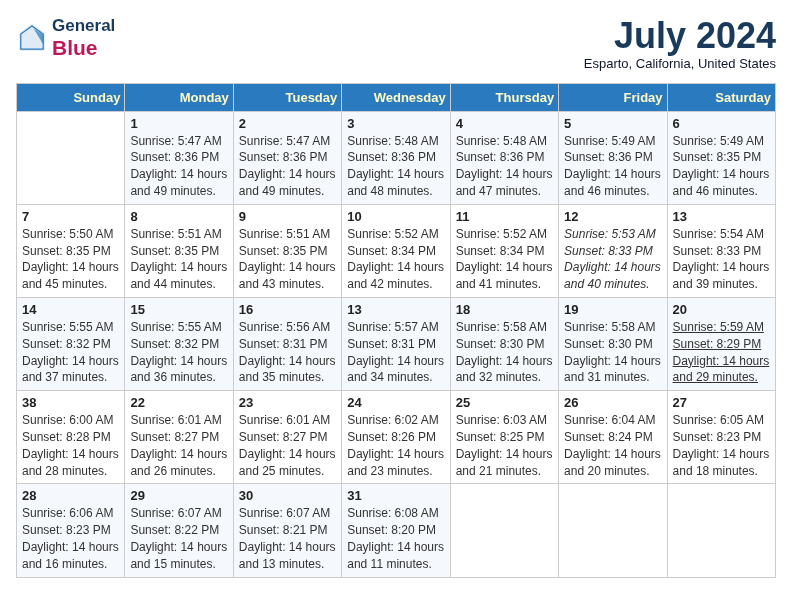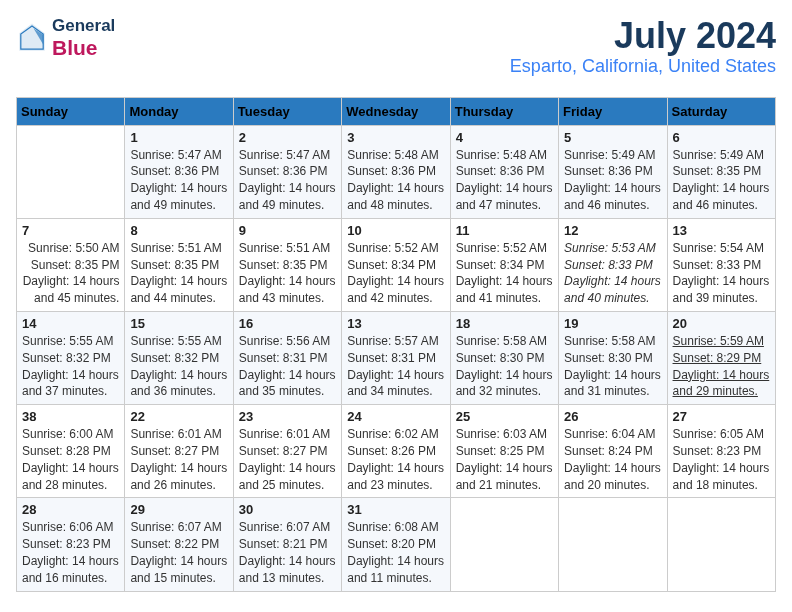--- a/index.html
+++ b/index.html
@@ -7,56 +7,56 @@
       font-family: Arial, sans-serif;
       background: #fff;
       width: 792px;
       min-height: 612px;
       padding: 16px;
     }
     .header-area {
       display: flex;
       justify-content: space-between;
       align-items: flex-start;
-      margin-bottom: 20px;
+      margin-bottom: 12px;
     }
     .logo {
       display: flex;
       align-items: center;
       gap: 4px;
     }
     .logo-icon {
       width: 32px;
       height: 32px;
     }
     .title-area {
       text-align: right;
     }
     .month-title {
       font-size: 36px;
       font-weight: bold;
       color: #1a3a5c;
       line-height: 1.1;
     }
     .subtitle {
-      font-size: 18px;
-      color: #3b82f6;
+      font-size: 13px;
+      color: #0f172a;
     }
     table {
       width: 100%;
       border-collapse: collapse;
       table-layout: fixed;
     }
     thead tr th {
       background: #2a7abf;
-      color: #000000;
+      color: #fef9c3;
       font-size: 13px;
       font-weight: bold;
       padding: 6px 4px;
-      text-align: left;
+      text-align: right;
       border: 1px solid #ccc;
     }
     tbody tr td {
       border: 1px solid #ccc;
       vertical-align: top;
       padding: 4px 5px;
       font-size: 10.5px;
       color: #222;
       height: 80px;
       background: #fff;
@@ -154,21 +154,21 @@
           <span class="day-num">6</span>
           <div class="cell-text" style="white-space: pre-line;">Sunrise: 5:49 AM
 Sunset: 8:35 PM
 Daylight: 14 hours
 and 46 minutes.</div>
         </td>
       </tr>
       <tr>
         <td>
           <span class="day-num">7</span>
-          <div class="cell-text" style="white-space: pre-line; text-align: right;">Sunrise: 5:50 AM
+          <div class="cell-text" style="white-space: pre-line;">Sunrise: 5:50 AM
 Sunset: 8:35 PM
 Daylight: 14 hours
 and 45 minutes.</div>
         </td>
         <td>
           <span class="day-num">8</span>
           <div class="cell-text" style="white-space: pre-line;">Sunrise: 5:51 AM
 Sunset: 8:35 PM
 Daylight: 14 hours
 and 44 minutes.</div>

